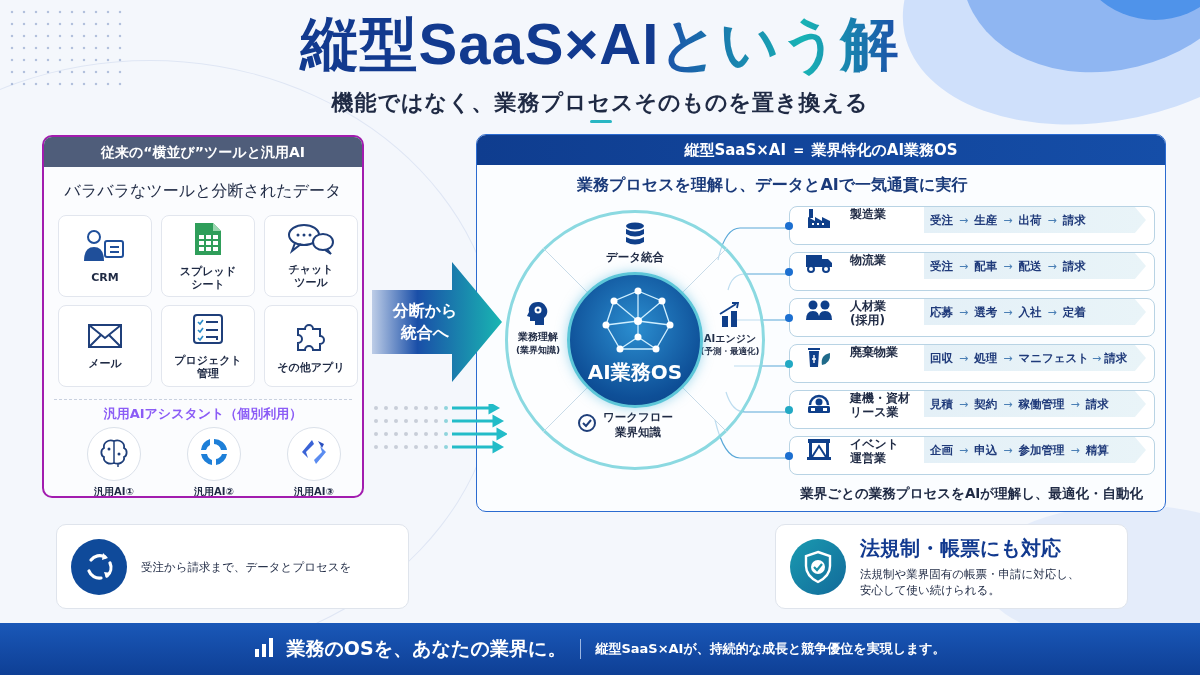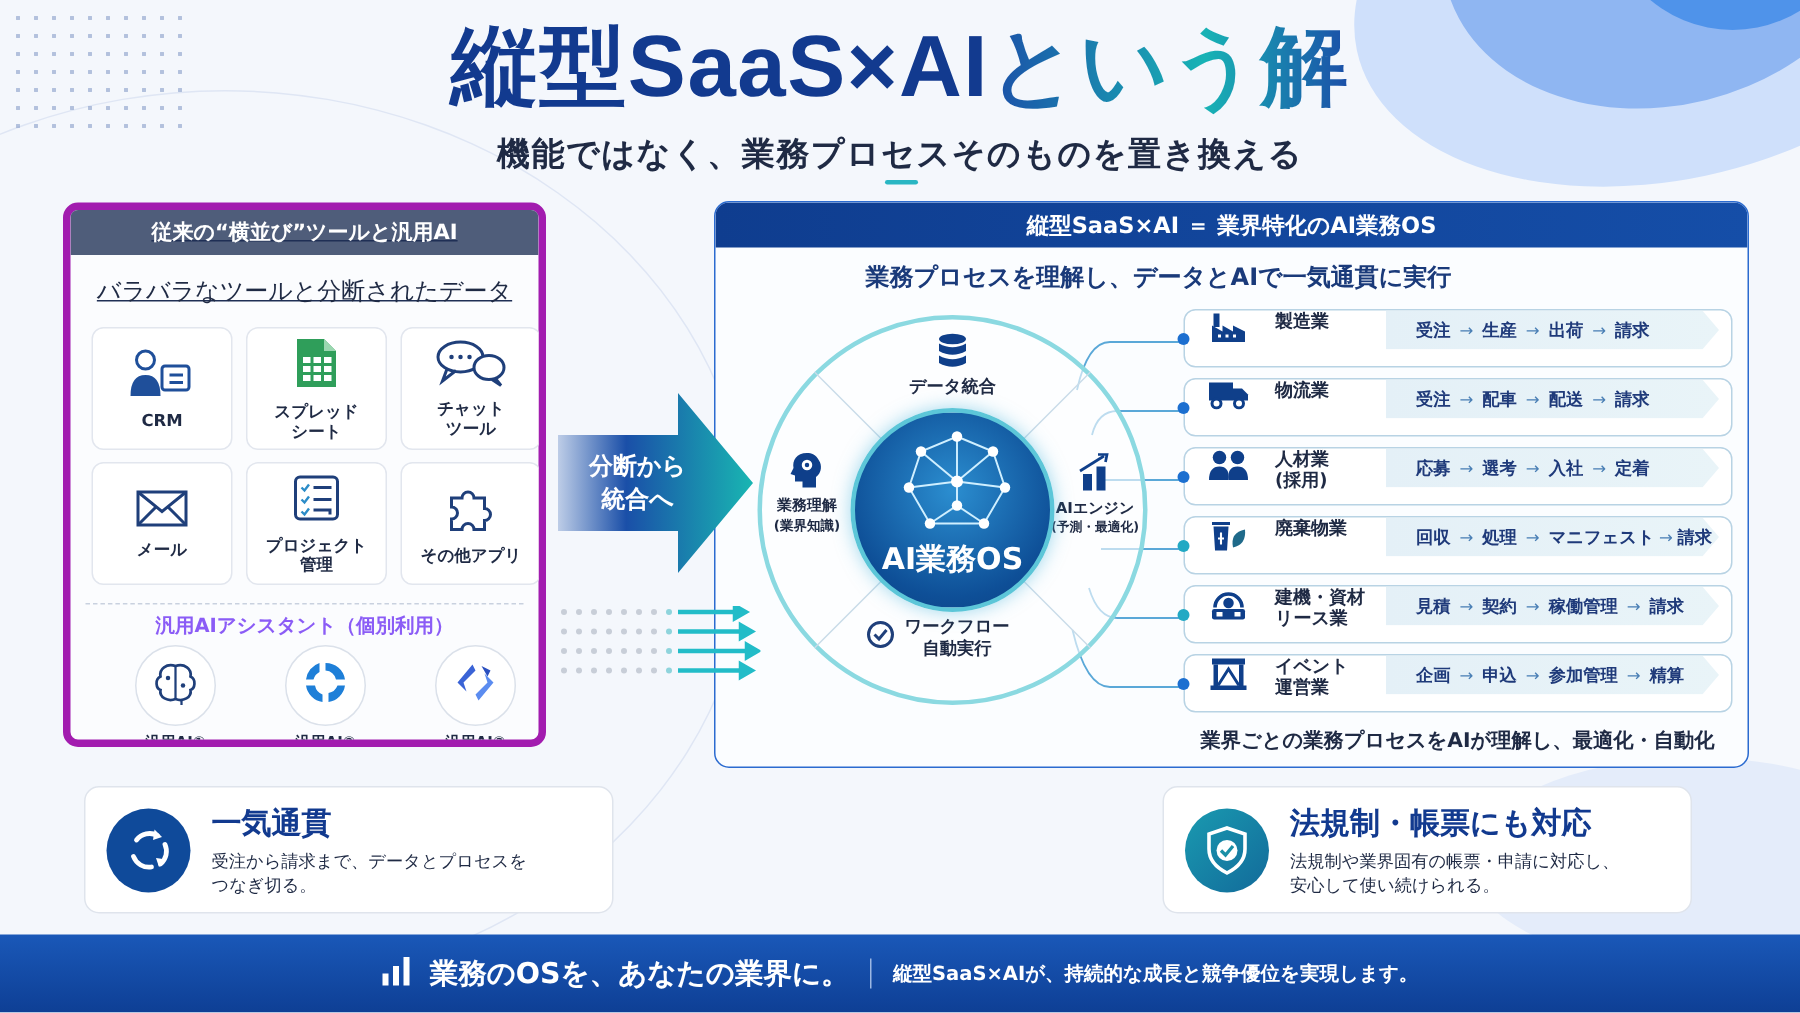--- a/index.html
+++ b/index.html
@@ -12,21 +12,21 @@
 .dots{position:absolute;left:6px;top:6px;width:120px;height:80px;background-image:radial-gradient(circle,#7d95c4 1.4px,transparent 1.6px);background-size:12px 12px;opacity:.55;}
 .wave-l{position:absolute;left:-200px;top:60px;width:700px;height:600px;border-radius:50%;border:1px solid #dfe6f4;}
 .wave-b{position:absolute;right:-80px;bottom:30px;width:300px;height:140px;border-radius:50%;background:#e4ecfa;}
 
 .title{position:absolute;left:0;right:0;top:6px;text-align:center;font-size:58px;font-weight:bold;color:#123a8f;letter-spacing:1px;z-index:1;font-family:"Liberation Sans","DejaVu Sans",sans-serif;}
 .title .grad{background:linear-gradient(90deg,#1b4fa8,#18b3b5 60%,#1b4fa8);-webkit-background-clip:text;background-clip:text;color:transparent;}
 .subtitle{position:absolute;left:0;right:0;top:88px;text-align:center;font-size:22px;font-weight:bold;color:#1f2a44;z-index:1;letter-spacing:1px;}
 .sub-underline{position:absolute;left:590px;top:120px;width:22px;height:3px;background:#29b6c3;border-radius:2px;z-index:1;}
 
 
-.left{position:absolute;left:42px;top:135px;width:322px;height:363px;background:#fbfcfe;border:5px solid #a21caf;border-radius:10px;overflow:hidden;z-index:1;text-decoration:underline;}
+.left{position:absolute;left:42px;top:135px;width:322px;height:363px;background:#fbfcfe;border:2px solid #a21caf;border-radius:10px;overflow:hidden;z-index:1;}
 .left-head{height:30px;background:#4f5d7a;color:#fff;font-size:14px;font-weight:bold;text-align:center;line-height:30px;}
 .left-sub{font-size:16px;color:#1f2a44;text-align:center;margin-top:14px;}
 .tools{position:absolute;left:14px;top:78px;width:300px;display:grid;grid-template-columns:repeat(3,94px);grid-gap:8px 9px;}
 .tool{height:82px;background:#fff;border:1px solid #e2e6ee;border-radius:8px;display:flex;flex-direction:column;align-items:center;justify-content:center;gap:4px;}
 .tool .lbl{font-size:11px;color:#1f2a44;text-align:center;line-height:13px;font-weight:bold;}
 .dashed{position:absolute;left:10px;right:10px;top:262px;border-top:1px dashed #c9d1df;}
 .ai-head{position:absolute;left:0;right:0;top:268px;text-align:center;font-size:13px;font-weight:bold;color:#8b5cf6;}
 .ais{position:absolute;left:40px;top:290px;width:260px;display:flex;justify-content:space-between;}
 .ai{display:flex;flex-direction:column;align-items:center;gap:4px;width:60px;}
 .ai .circ{width:54px;height:54px;border-radius:50%;background:#fff;border:1px solid #dbe1ea;display:flex;align-items:center;justify-content:center;}
@@ -47,21 +47,21 @@
 .hub .ring{position:absolute;left:0;top:0;width:260px;height:260px;border-radius:50%;border:3px solid #8bd9e1;background:rgba(255,255,255,.6);}
 .hub .core{position:absolute;left:62px;top:62px;width:136px;height:136px;border-radius:50%;background:radial-gradient(circle at 50% 40%,#2b8ed0,#0e4f97 70%,#0b3f80);border:3px solid #5cc6d8;box-shadow:0 0 12px rgba(70,180,220,.5);}
 .hub .core .lbl{position:absolute;left:0;right:0;top:84px;text-align:center;color:#fff;font-size:20px;font-weight:bold;}
 .hub .seg{position:absolute;text-align:center;color:#1f2a44;font-weight:bold;}
 
 .rows{position:absolute;left:789px;top:206px;width:366px;z-index:2;}
 .row{height:39px;margin-bottom:7px;background:#fff;border:1px solid #b8d3e4;border-radius:8px;position:relative;display:flex;align-items:flex-start;}
 .row .dot{position:absolute;left:-5px;top:15px;width:8px;height:8px;border-radius:50%;background:#1c6fd0;}
 .row .ico{width:30px;margin-left:14px;display:flex;justify-content:center;}
 .row .name{width:72px;margin-left:16px;font-size:12px;font-weight:bold;color:#1f2a44;line-height:14px;}
-.flow{display:flex;align-items:center;background:linear-gradient(90deg,#e4f0f7,#e9f4f8);height:26px;width:222px;margin-left:2px;clip-path:polygon(0 0,95% 0,100% 50%,95% 100%,0 100%);padding-left:20px;}
+.flow{display:flex;align-items:center;background:linear-gradient(90deg,#e4f0f7,#e9f4f8);height:26px;width:222px;margin-left:2px;clip-path:polygon(0 0,95% 0,100% 50%,95% 100%,0 100%);padding-left:6px;}
 .flow .step{font-size:11.5px;color:#1f3a7a;font-weight:bold;white-space:nowrap;}
 .flow .arr{font-size:11px;color:#4a7fb5;margin:0 6px;}
 
 .connectors{position:absolute;left:0;top:0;z-index:1;pointer-events:none;}
 
 
 .cards{position:absolute;left:56px;top:524px;width:1072px;display:flex;justify-content:space-between;z-index:2;}
 .card{width:353px;height:85px;background:#fff;border:1px solid #dfe4ec;border-radius:10px;display:flex;align-items:center;padding-left:14px;}
 .card .badge{width:56px;height:56px;border-radius:50%;display:flex;align-items:center;justify-content:center;flex-shrink:0;}
 .card .txts{margin-left:14px;}
@@ -323,21 +323,21 @@
     <div style="font-size:10px">AIエンジン</div>
     <div style="font-size:8.5px">(予測・最適化)</div>
   </div>
   <div class="seg" style="left:72px;top:200px;width:130px;display:flex;align-items:center;gap:6px;">
     <span><svg width="20" height="20" viewBox="0 0 20 20">
           <circle cx="10" cy="10" r="8" fill="none" stroke="#1f3f7a" stroke-width="2"></circle>
           <path d="M6 10 L9 13 L14 7" fill="none" stroke="#1f3f7a" stroke-width="2"></path>
         </svg></span>
     <div style="font-size:11.5px;line-height:15px;">
         <div>ワークフロー</div>
-        <div>自動実行</div>
+        <div>業界知識</div>
       </div>
   </div>
   <div class="core">
     <svg style="position:absolute;left:30px;top:12px" width="76" height="70" viewBox="0 0 76 70">
         <g stroke="#cfefff" stroke-width="1.3" fill="none">
           <polygon points="38,4 62,14 70,38 56,62 20,62 6,38 14,14"></polygon>
           <line x1="38" y1="4" x2="38" y2="34"></line>
           <line x1="14" y1="14" x2="38" y2="34"></line>
           <line x1="62" y1="14" x2="38" y2="34"></line>
           <line x1="6" y1="38" x2="38" y2="34"></line>
@@ -504,23 +504,21 @@
           <g fill="none" stroke="#fff" stroke-width="3.2" stroke-linecap="round">
             <path d="M8 9 A11 11 0 0 1 22 6"></path>
             <path d="M27 12 A11 11 0 0 1 24 25"></path>
             <path d="M18 27 A11 11 0 0 1 6 20"></path>
           </g>
           <path d="M20 2 L25 7 L19 9Z" fill="#fff"></path>
           <path d="M28 22 L23 27 L21 21Z" fill="#fff"></path>
         </svg>
       </div>
     <div class="txts">
-        <div class="h">一気通貫</div>
         <div class="d">受注から請求まで、データとプロセスを</div>
-        <div class="d">つなぎ切る。</div>
       </div>
   </div>
   <div class="card">
     <div class="badge" style="background:linear-gradient(135deg,#1a9ab0,#126a9a)">
         <svg width="30" height="34" viewBox="0 0 30 34">
           <path d="M15 2 L27 6 V16 C27 24 21 29 15 32 C9 29 3 24 3 16 V6Z" fill="none" stroke="#fff" stroke-width="2.4"></path>
           <circle cx="15" cy="17" r="7" fill="#fff"></circle>
           <path d="M11 17 L14 20 L19 14" fill="none" stroke="#1a8fa6" stroke-width="2.2"></path>
         </svg>
       </div>

